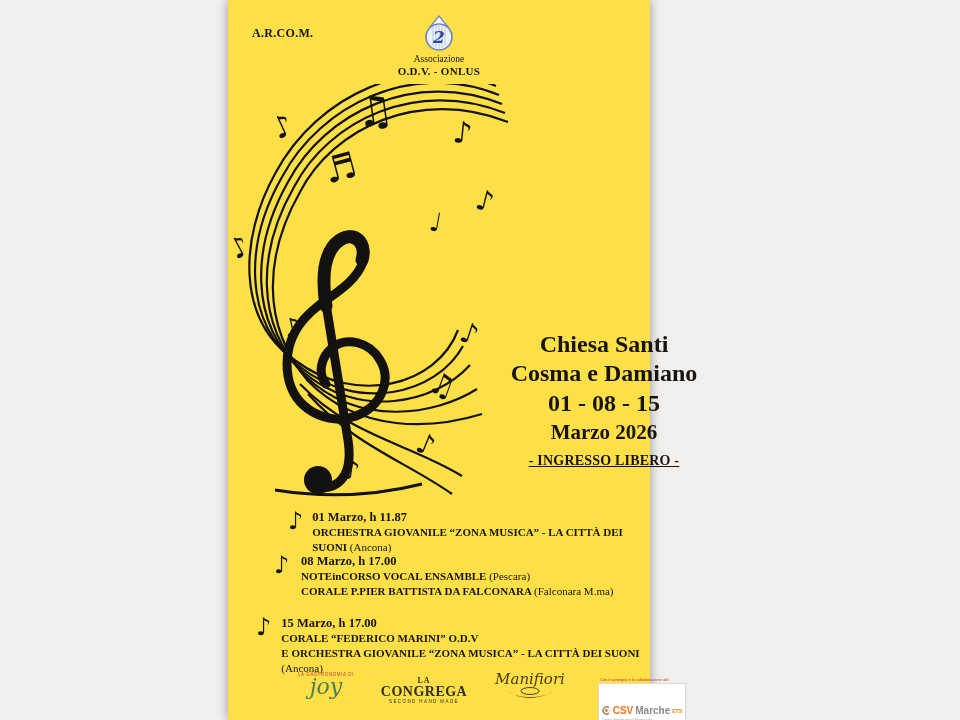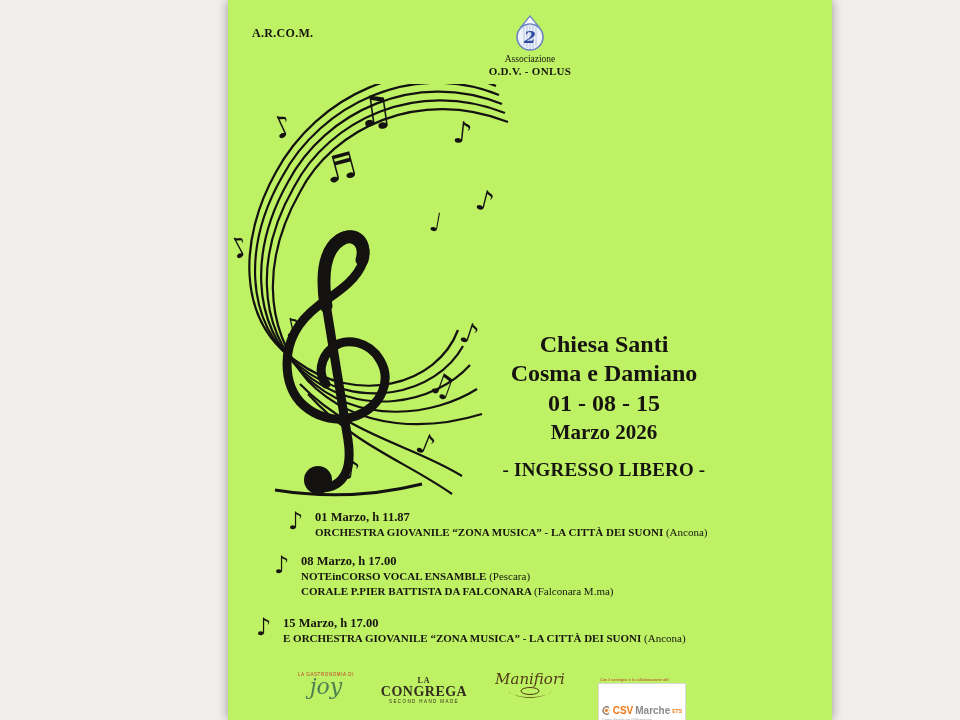--- a/index.html
+++ b/index.html
@@ -1,18 +1,18 @@
 <!DOCTYPE html>
 <html><head>
 <meta charset="utf-8">
 <style>
   html,body{margin:0;padding:0;}
   #screen{position:relative;width:960px;height:720px;background:#f0efed;overflow:hidden;
           font-family:"Liberation Serif",serif;color:#17140f;}
-  .poster{position:absolute;left:228px;top:0;width:604px;height:720px;background:#bef264;
+  .poster{position:absolute;left:228px;top:0;width:422px;height:720px;background:#fde047;
           box-shadow:0 0 10px rgba(0,0,0,0.38);}
   .abs{position:absolute;}
   
   .arcom{left:24px;top:26px;font-size:12px;font-weight:bold;letter-spacing:.3px;}
   .assoc{left:0;right:0;top:14px;text-align:center;line-height:1.15;}
   .assoc .emblem{display:block;margin:0 auto;}
   .assoc-1{font-size:9.5px;margin-top:2px;}
   .assoc-2{font-size:12.5px;font-weight:bold;}
   .assoc-3{font-size:11px;font-weight:bold;letter-spacing:.3px;}
   
@@ -21,21 +21,21 @@
   .title-block{left:150px;top:202px;width:352px;text-align:center;font-weight:bold;}
   .title-1{font-size:29px;line-height:32px;white-space:nowrap;}
   .title-1 sup{font-size:14px;vertical-align:9px;}
   .title-2{font-size:23px;line-height:30px;}
   .title-3{font-size:23px;line-height:30px;}
   
   .venue-block{left:240px;top:330px;width:272px;text-align:center;font-weight:bold;}
   .venue-1,.venue-2{font-size:24px;line-height:29px;}
   .venue-dates{font-size:24px;line-height:31px;}
   .venue-month{font-size:21px;line-height:26px;}
-  .venue-adm{font-size:19px;margin-top:14px;letter-spacing:.2px;}
+  .venue-adm{font-size:14px;margin-top:8px;letter-spacing:.2px;text-decoration:underline;}
   
   .entry{display:flex;gap:7px;}
   .entry .note-ic{font-size:24px;line-height:22px;width:20px;font-family:"DejaVu Sans",sans-serif;}
   .edate{font-size:12.5px;font-weight:bold;line-height:15px;}
   .eline{font-size:11px;font-weight:bold;line-height:15px;}
   .eline .place{font-weight:normal;}
   .e1{left:60px;top:510px;}
   .e2{left:46px;top:554px;}
   .e3{left:28px;top:616px;}
   
@@ -139,20 +139,21 @@
         <div class="edate">08 Marzo, h 17.00</div>
         <div class="eline"><span>NOTEinCORSO VOCAL ENSAMBLE</span> <span class="place">(Pescara)</span></div>
         <div class="eline"><span>CORALE P.PIER BATTISTA DA FALCONARA</span> <span class="place">(Falconara M.ma)</span></div>
       </div>
     </div>
 
     <div class="abs entry e3">
       <span class="note-ic">♪</span>
       <div>
         <div class="edate">15 Marzo, h 17.00</div>
+        <div class="eline"><span>CORALE “FEDERICO MARINI” O.D.V</span></div>
         <div class="eline"><span>E ORCHESTRA GIOVANILE “ZONA MUSICA” - LA CITTÀ DEI SUONI</span> <span class="place">(Ancona)</span></div>
       </div>
     </div>
 
     <div class="abs sp joy">
       <div class="joy-top">LA GASTRONOMIA DI</div>
       <div class="joy-script">joy</div>
     </div>
 
     <div class="abs sp congrega">

